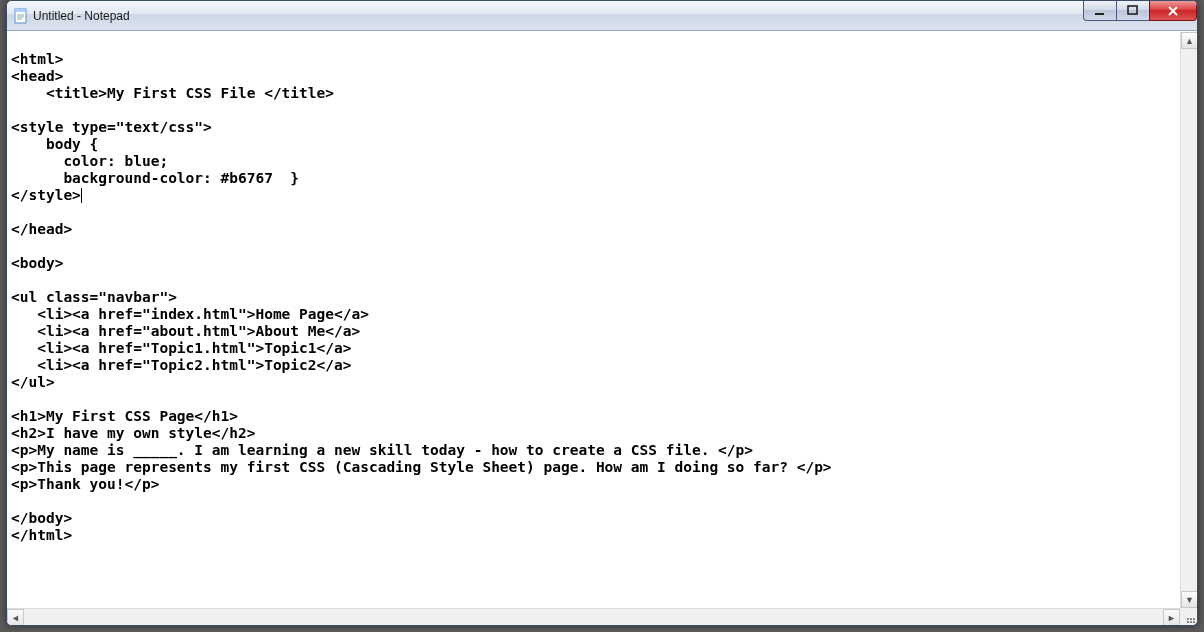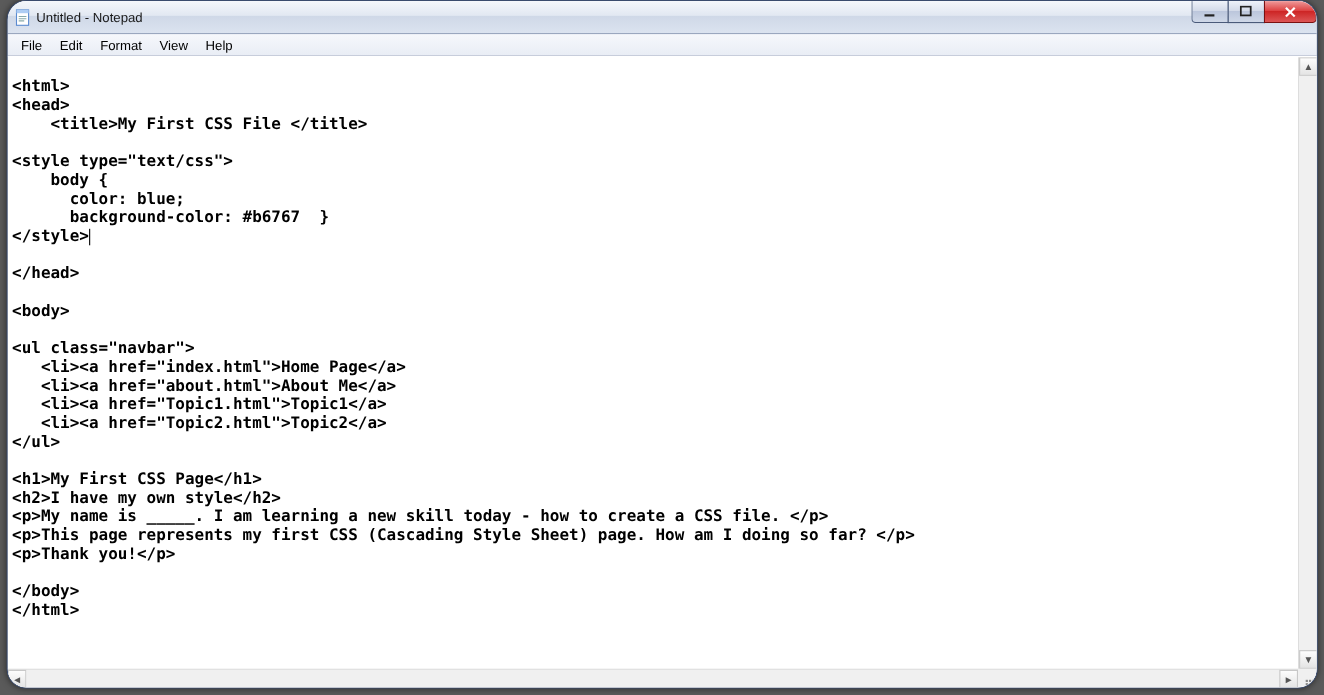--- a/index.html
+++ b/index.html
@@ -10,21 +10,21 @@
     font-size: 12px;
     background: #5a5a5a;
     overflow: hidden;
   }
   .window {
     position: absolute;
     left: 6px; top: 0;
     width: 1192px; height: 626px;
     background: #fff;
     border: 1px solid #3a4b6d;
-    border-radius: 18px;
+    border-radius: 6px;
     box-shadow: 0 0 6px rgba(0,0,0,.5);
     overflow: hidden;
     display: flex;
     flex-direction: column;
   }
 
   
   .titlebar {
     height: 30px;
     background: linear-gradient(#f4f7fb 0%, #e2e8f2 45%, #cfd8e7 46%, #dbe3f0 100%);
@@ -180,27 +180,20 @@
       </div>
       <div class="win-btn close" title="close">
         <svg width="14" height="12">
           <line x1="3" y1="2" x2="11" y2="10" stroke="#fff" stroke-width="2"></line>
           <line x1="11" y1="2" x2="3" y2="10" stroke="#fff" stroke-width="2"></line>
         </svg>
       </div>
     </div>
   </div>
 
-  <div class="menubar">
-    <div class="menu-item">File</div>
-    <div class="menu-item">Edit</div>
-    <div class="menu-item">Format</div>
-    <div class="menu-item">View</div>
-    <div class="menu-item">Help</div>
-  </div>
 
   <div class="client">
     <div class="editor" id="editor">
 &lt;html&gt;
 &lt;head&gt;
     &lt;title&gt;My First CSS File &lt;/title&gt;
 
 &lt;style type="text/css"&gt;
     body {
       color: blue;

